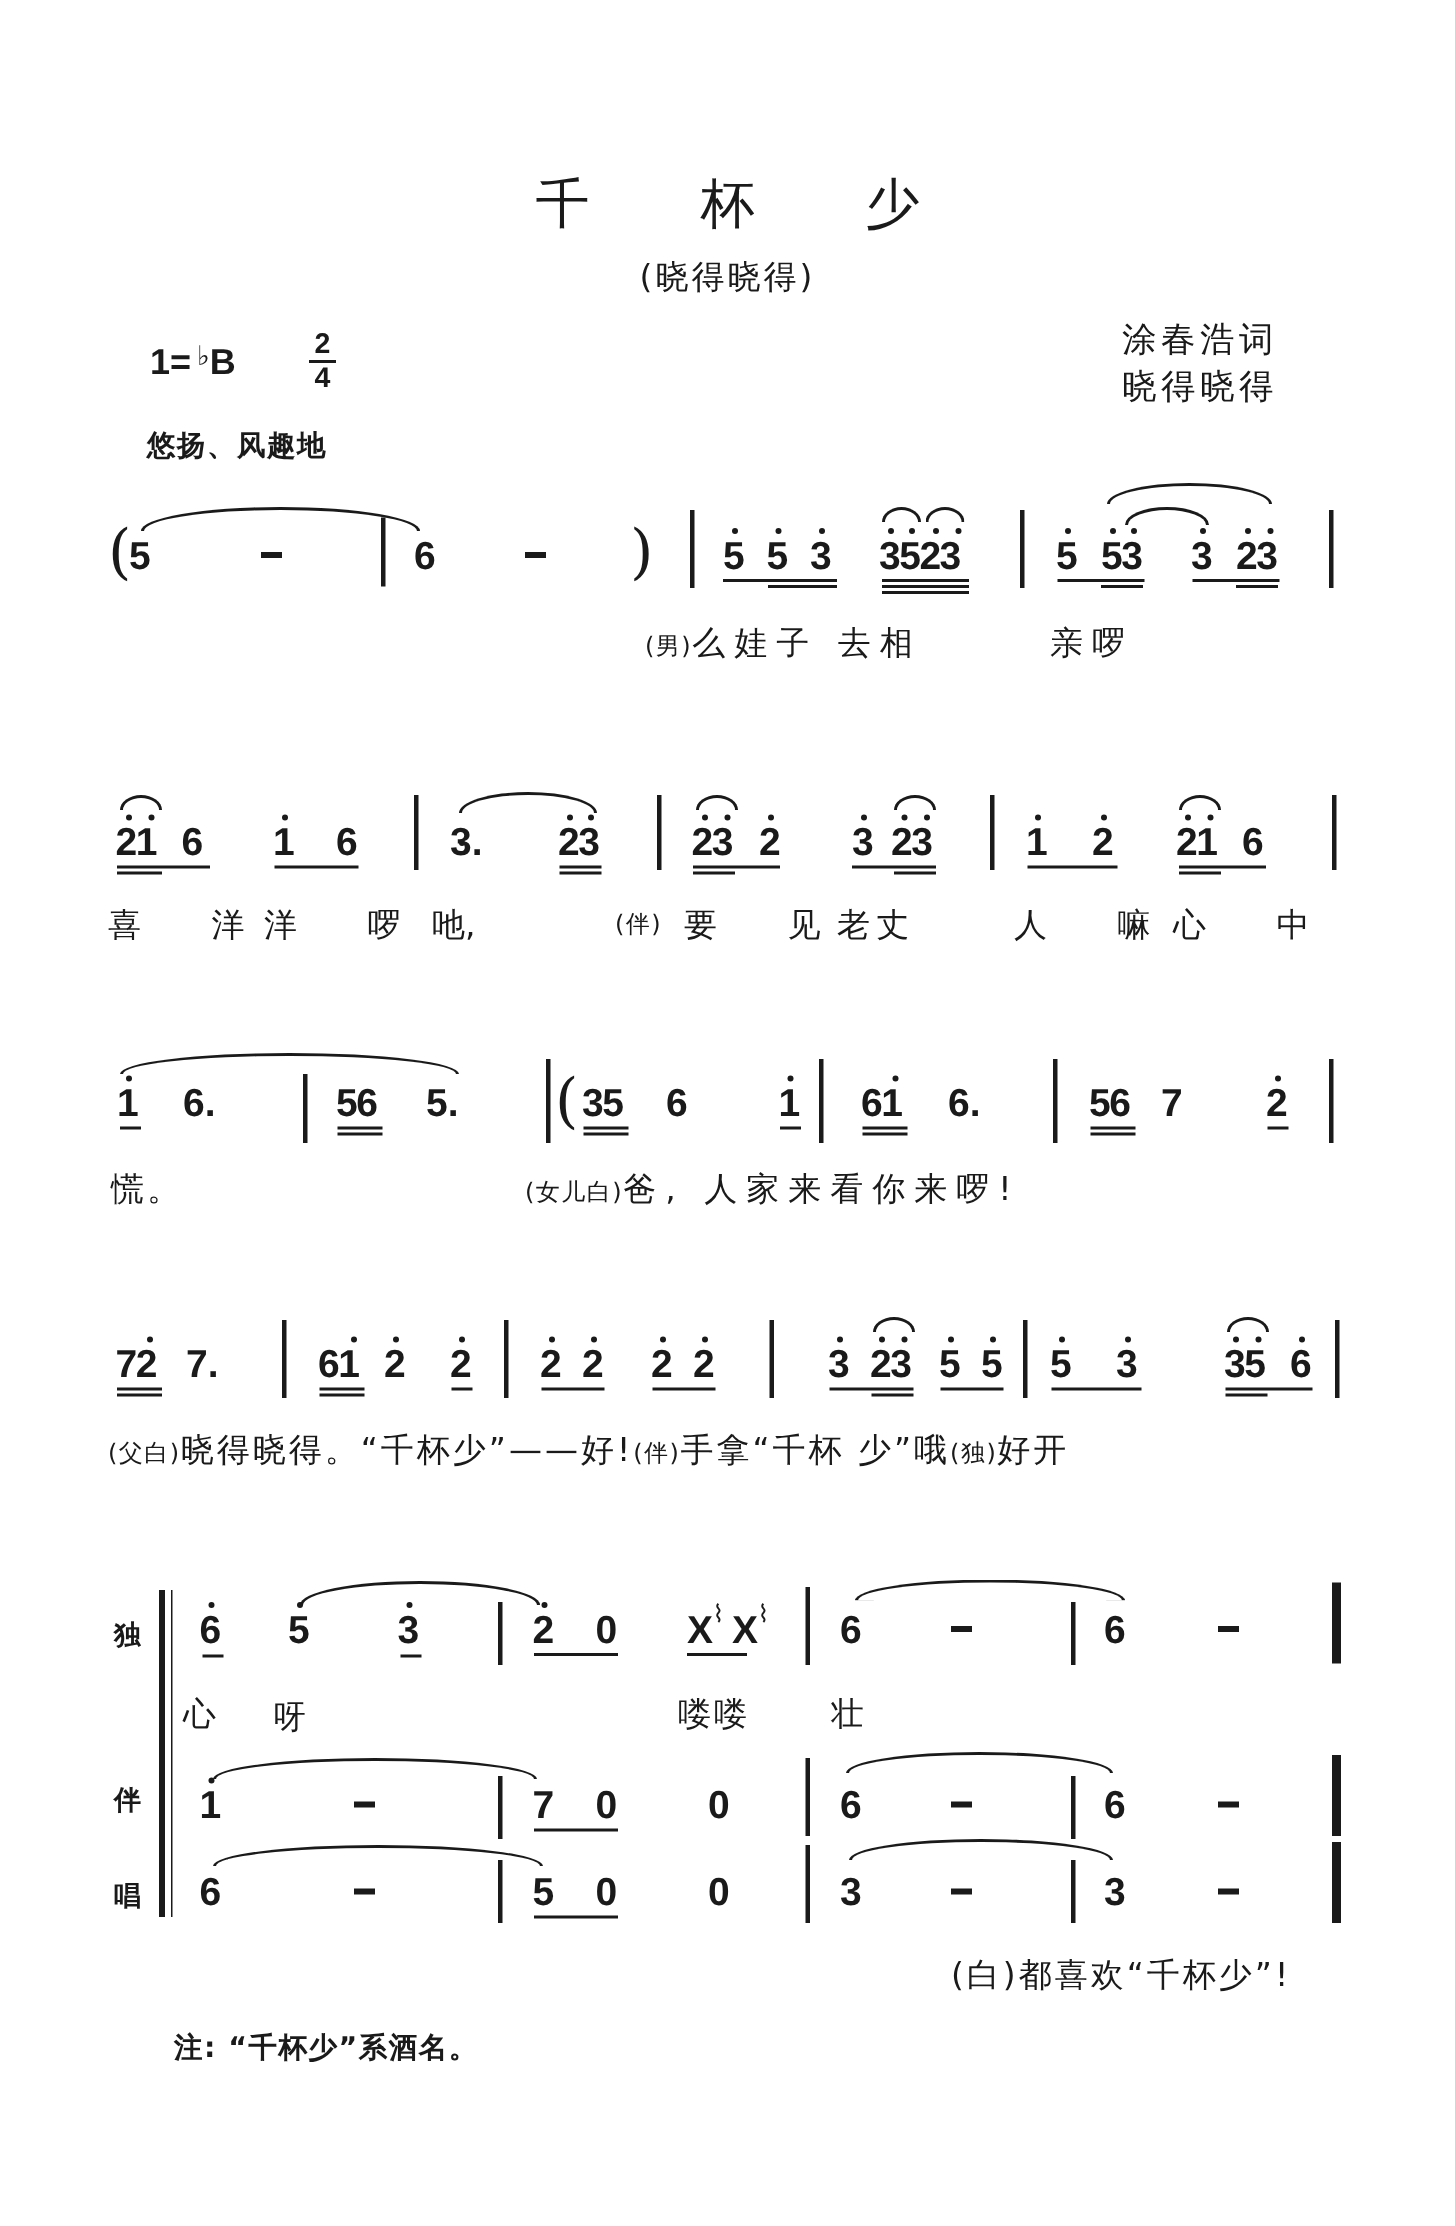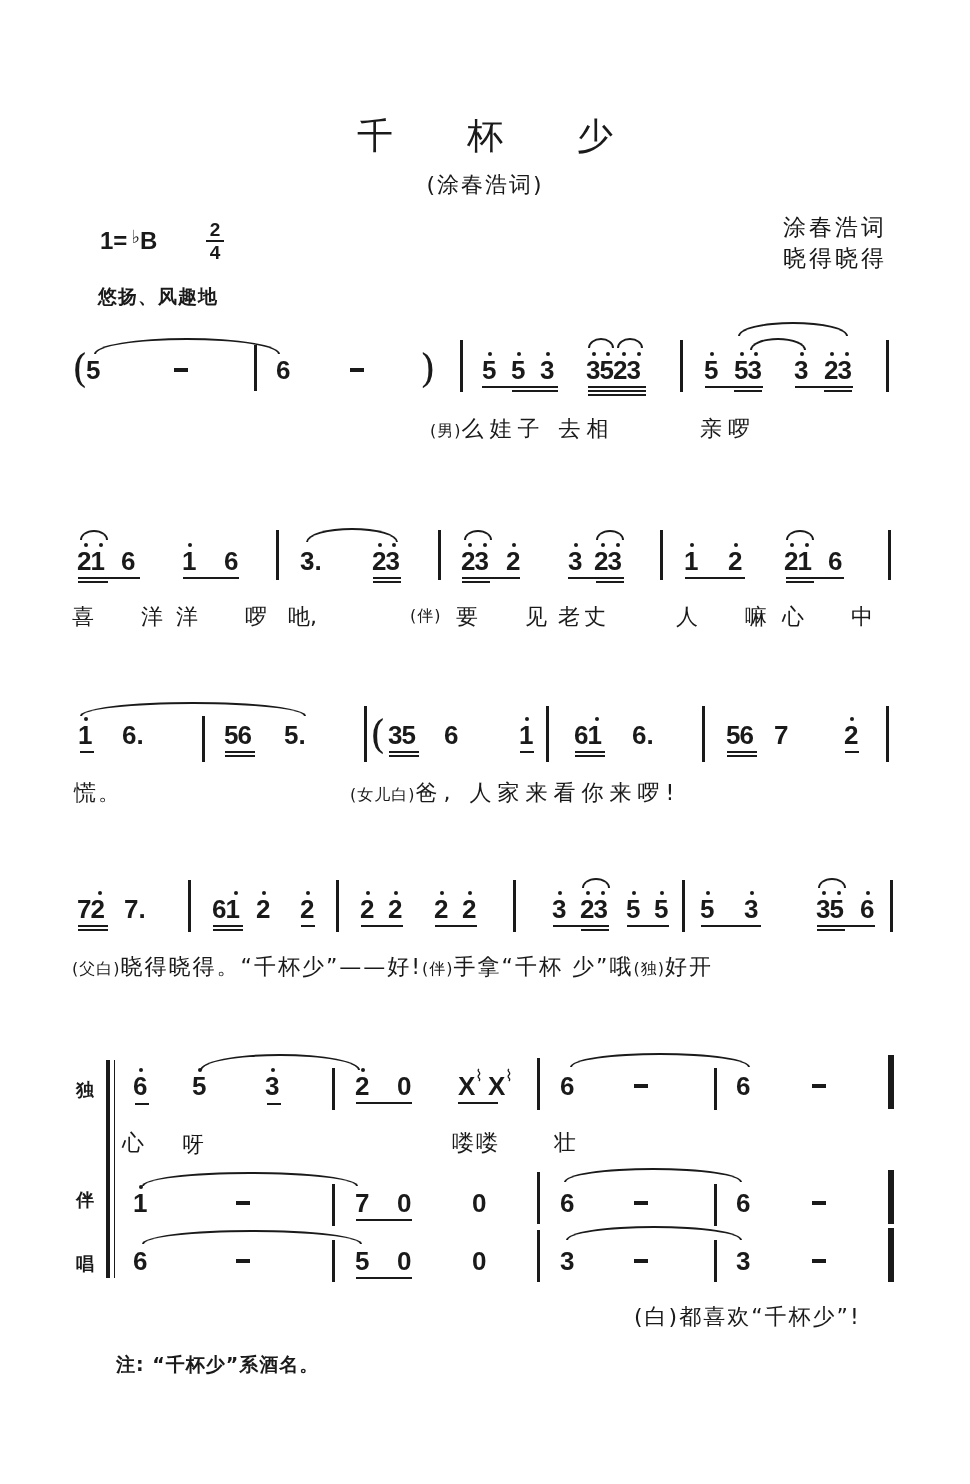--- a/index.html
+++ b/index.html
@@ -2,21 +2,21 @@
 <html><head>
 <meta charset="utf-8">
 <style>
   * { box-sizing: border-box; margin: 0; padding: 0; }
   html, body { width: 970px; height: 1484px; background: #ffffff; }
   body { position: relative; font-family: "DejaVu Sans", sans-serif; color: #1a1a1a; overflow: hidden; }
 
   .abs { position: absolute; }
   .title { left: 0; width: 970px; top: 112px; text-align: center; font-family: "DejaVu Serif", serif; font-size: 36px; letter-spacing: 74px; padding-left: 74px; font-weight: normal; }
   .subtitle { left: 0; width: 970px; top: 170px; text-align: center; font-size: 22px; letter-spacing: 2px; }
-  .credits { left: 783px; top: 212px; font-family: "DejaVu Serif", serif; font-size: 23px; line-height: 31px; letter-spacing: 3px; }
+  .credits { left: 748px; top: 212px; font-family: "DejaVu Serif", serif; font-size: 23px; line-height: 31px; letter-spacing: 3px; }
   .key { left: 100px; top: 226px; font-family: Liberation Sans, sans-serif; font-weight: bold; font-size: 24px; }
   .key .flat { font-size: 18px; vertical-align: 6px; margin-left: 4px; font-weight: normal; }
   .timesig { left: 206px; top: 220px; font-family: "Liberation Sans", sans-serif; font-weight: bold; font-size: 19px; line-height: 19px; text-align: center; width: 18px; }
   .timesig .bar { border-top: 2.5px solid #1a1a1a; margin: 1px 0; }
   .tempo { left: 98px; top: 284px; font-size: 19px; font-weight: bold; letter-spacing: 1px; }
 
   .note { position: absolute; font-family: "Liberation Sans", sans-serif; font-weight: bold; font-size: 26px; line-height: 26px; }
   .dot-hi { position: absolute; width: 4px; height: 4px; border-radius: 50%; background: #1a1a1a; }
   .barline { position: absolute; width: 2.5px; background: #1a1a1a; }
   .uline { position: absolute; height: 2px; background: #1a1a1a; }
@@ -28,21 +28,21 @@
   .final { position: absolute; width: 6px; background: #1a1a1a; }
   .part-label { position: absolute; font-size: 18px; font-weight: bold; }
   .brace { position: absolute; border-left: 3px solid #1a1a1a; }
   .note-foot { left: 116px; top: 1352px; font-size: 19px; font-weight: bold; letter-spacing: 1px; }
   .tremolo { position: absolute; font-size: 16px; font-weight: normal; }
 </style>
 </head>
 <body>
 
 <div class="abs title">千杯少</div>
-<div class="abs subtitle">(涂春浩词)</div>
+<div class="abs subtitle">(晓得晓得)</div>
 <div class="abs credits">
   <div>涂春浩词</div>
   <div>晓得晓得</div>
 </div>
 <div class="abs key"><span>1=</span><span class="flat">♭</span><span>B</span></div>
 <div class="abs timesig">
   <div>2</div>
   <div class="bar"></div>
   <div>4</div>
 </div>

